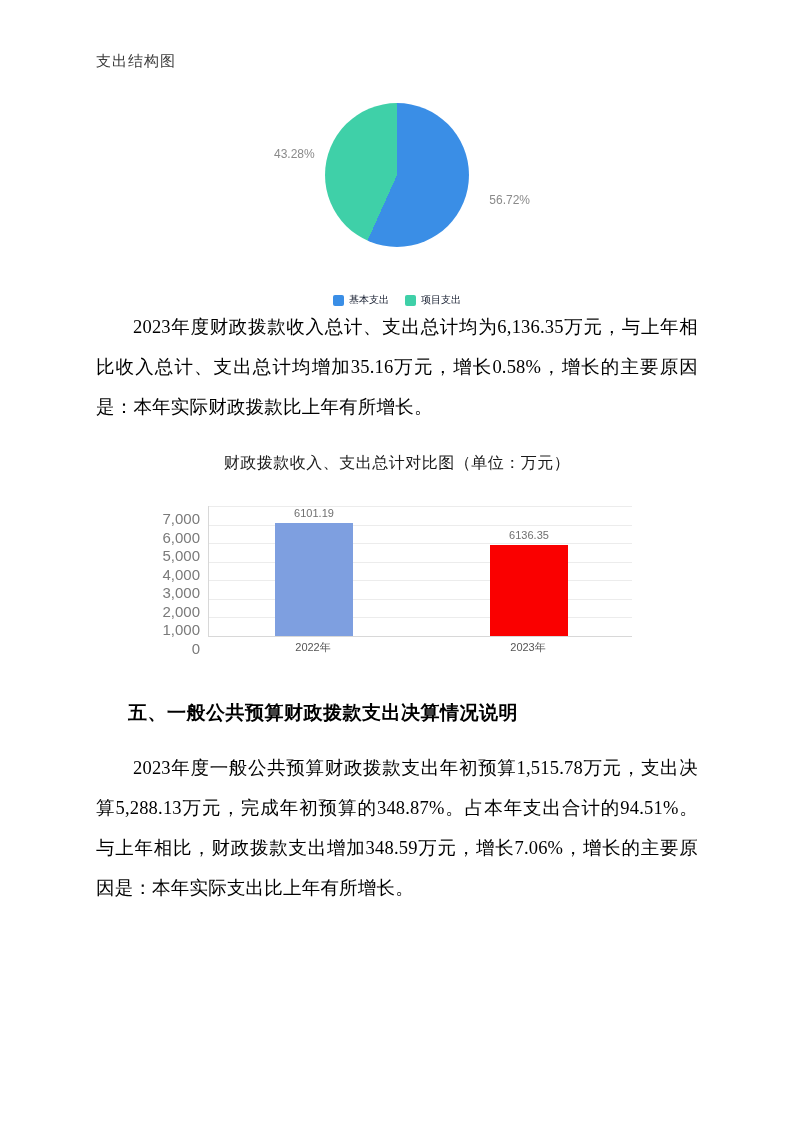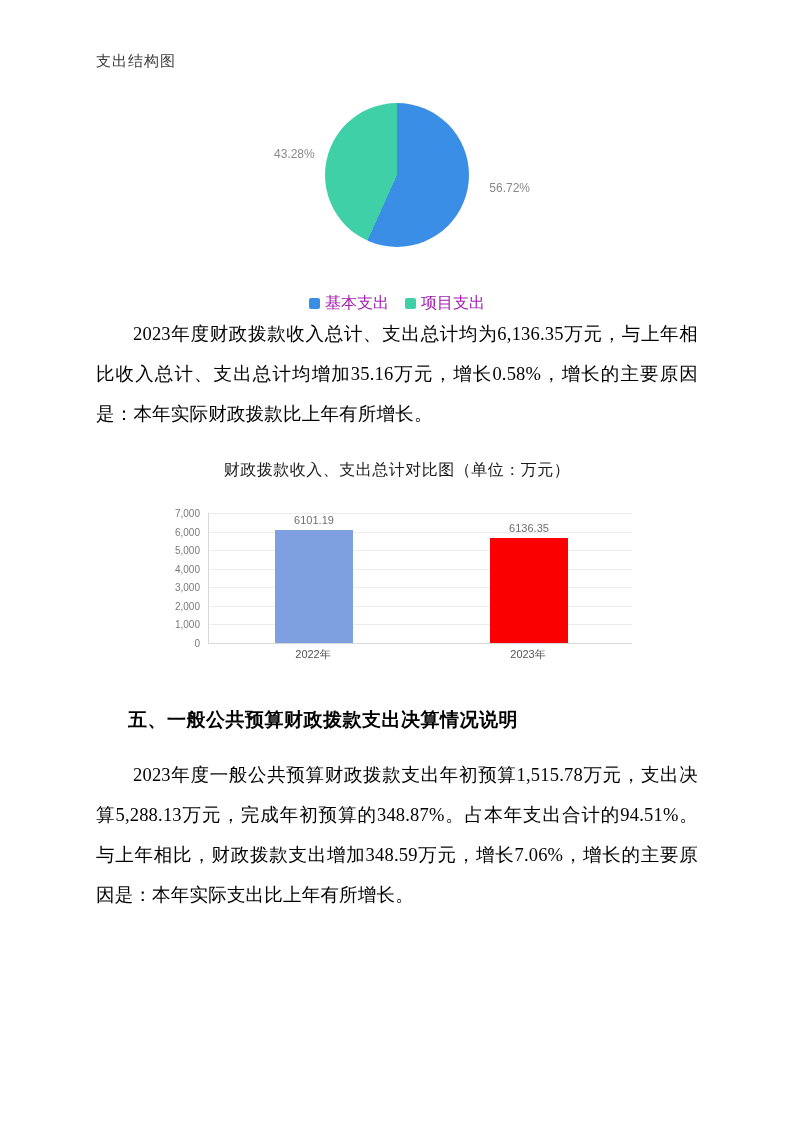--- a/index.html
+++ b/index.html
@@ -48,30 +48,30 @@
     border-radius: 50%;
     background: conic-gradient(#3a8ee6 0deg 204.2deg, #3fd0a8 204.2deg 360deg);
   }
   .pie-label {
     position: absolute;
     font-family: "Liberation Sans", sans-serif;
     font-size: 12px;
     color: #8a8a8a;
   }
   .pie-label.left  { left: 178px; top: 58px; }
-  .pie-label.right { right: 168px; top: 92px; }
+  .pie-label.right { right: 168px; top: 104px; }
 
   .legend {
     margin-top: 14px;
     display: flex;
     justify-content: center;
     gap: 16px;
     font-family: "Liberation Sans", sans-serif;
-    font-size: 16px;
-    color: #a21caf;
+    font-size: 10px;
+    color: #0f172a;
   }
   .legend-item { display: flex; align-items: center; gap: 5px; }
   .legend-swatch { width: 11px; height: 11px; border-radius: 2px; display: inline-block; }
 
   
   h2.section {
     font-family: "Liberation Sans", sans-serif;
     font-weight: bold;
     font-size: 19px;
     margin: 34px 0 22px 0;
@@ -98,25 +98,25 @@
     letter-spacing: 0.5px;
   }
   .bar-chart {
     position: relative;
     margin: 0 auto;
     width: 470px;
     height: 150px;
   }
   .y-axis {
     position: absolute;
-    left: 0; top: 0;
+    left: 0; top: 12px;
     width: 42px;
     height: 130px;
     font-family: "Liberation Sans", sans-serif;
-    font-size: 10px;
+    font-size: 15px;
     color: #7a7a7a;
   }
   .y-tick {
     position: absolute;
     right: 4px;
     transform: translateY(-50%);
     white-space: nowrap;
   }
   .plot {
     position: absolute;
@@ -210,21 +210,21 @@
         <div class="grid-line" style="top:37.1px"></div>
         <div class="grid-line" style="top:55.7px"></div>
         <div class="grid-line" style="top:74.3px"></div>
         <div class="grid-line" style="top:92.9px"></div>
         <div class="grid-line" style="top:111.4px"></div>
 
         <div class="bar" style="left:66px;height:113.3px;">
           <span class="bar-value">6101.19</span>
           <div class="bar-fill" style="background:#7e9fe0"></div>
         </div>
-        <div class="bar" style="left:281px;height:105px;">
+        <div class="bar" style="left:281px;height:91px;">
           <span class="bar-value">6136.35</span>
           <div class="bar-fill" style="background:#fa0000"></div>
         </div>
       </div>
       <div class="x-labels">
         <div class="x-label" style="left:105px">2022年</div>
         <div class="x-label" style="left:320px">2023年</div>
       </div>
     </div>
   </div>

